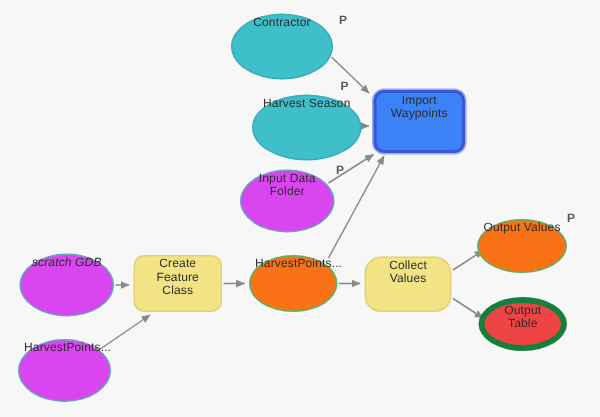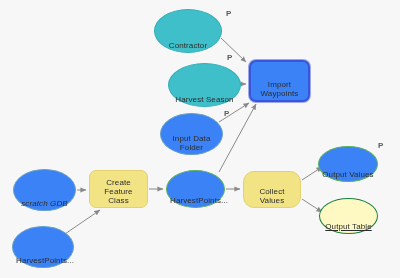--- a/index.html
+++ b/index.html
@@ -25,50 +25,49 @@
     left: 0;
     top: 0;
     width: 400px;
     height: 278px;
     pointer-events: none;
   }
   .node {
     position: absolute;
     box-sizing: border-box;
     display: flex;
-    align-items: flex-end;
+    align-items: flex-start;
     justify-content: center;
     text-align: center;
     line-height: 1.12;
     color: #2d2d2d;
     letter-spacing: 0.1px;
     padding: 1px 3px;
   }
   .node.variable {
     border-radius: 50%;
   }
   .node.tool {
     border-radius: 7px;
   }
   .v-blue {
     background: #3fbfc9;
     border: 1px solid #36aeb7;
   }
   .v-steel {
-    background: #3b82f6;
+    background: #d946ef;
     border: 1px solid #679fc0;
   }
   .v-green {
-    background: #3b82f6;
+    background: #f97316;
     border: 1px solid #5bb062;
   }
   .v-gray {
-    background: #fef9c3;
-    border: 1px solid #15803d;
-    text-decoration: underline;
+    background: #ef4444;
+    border: 4px solid #15803d;
   }
   .t-yellow {
     background: #f2e384;
     border: 1px solid #e3d172;
   }
   .t-selected {
     background: #3b82f6;
     border: 2px solid #3b55d6;
     box-shadow: 0 0 0 1px #9aa8ea;
   }

